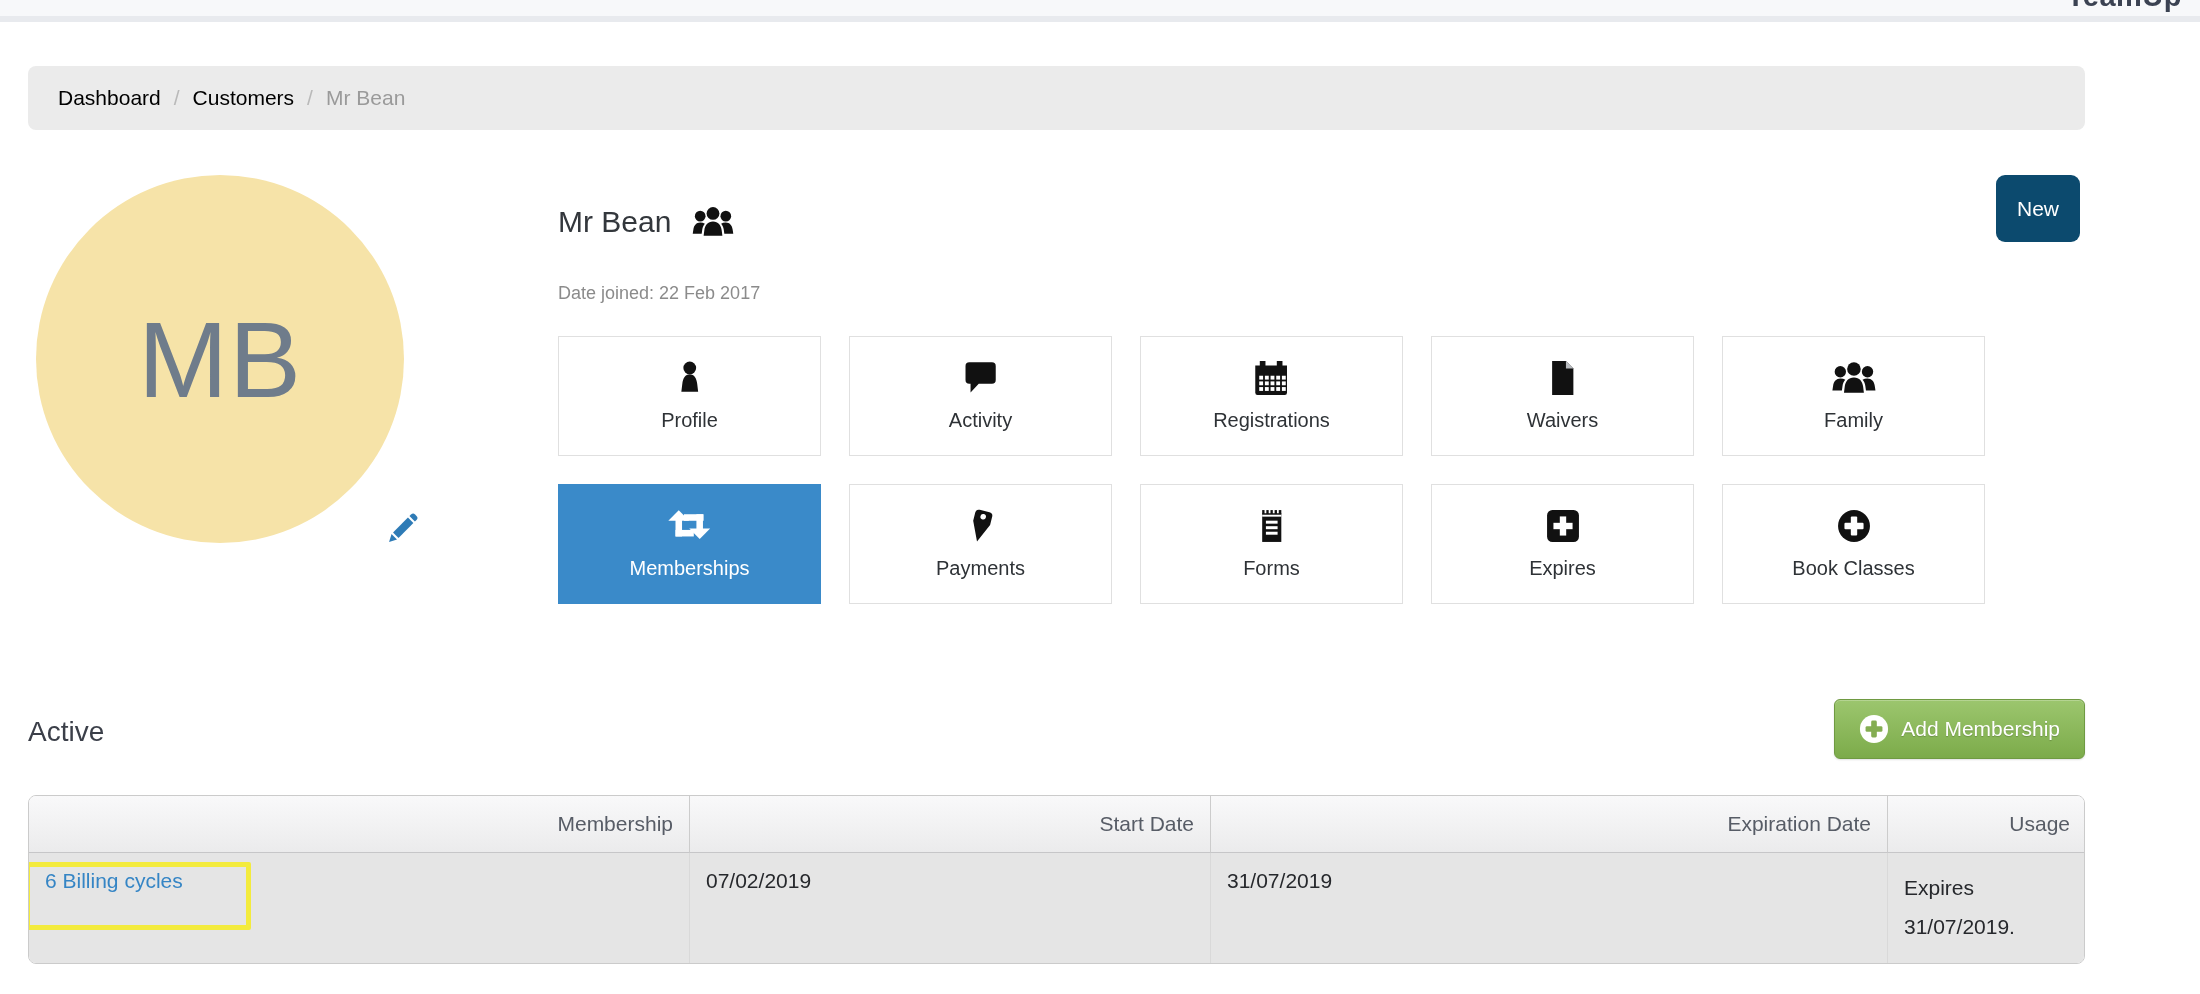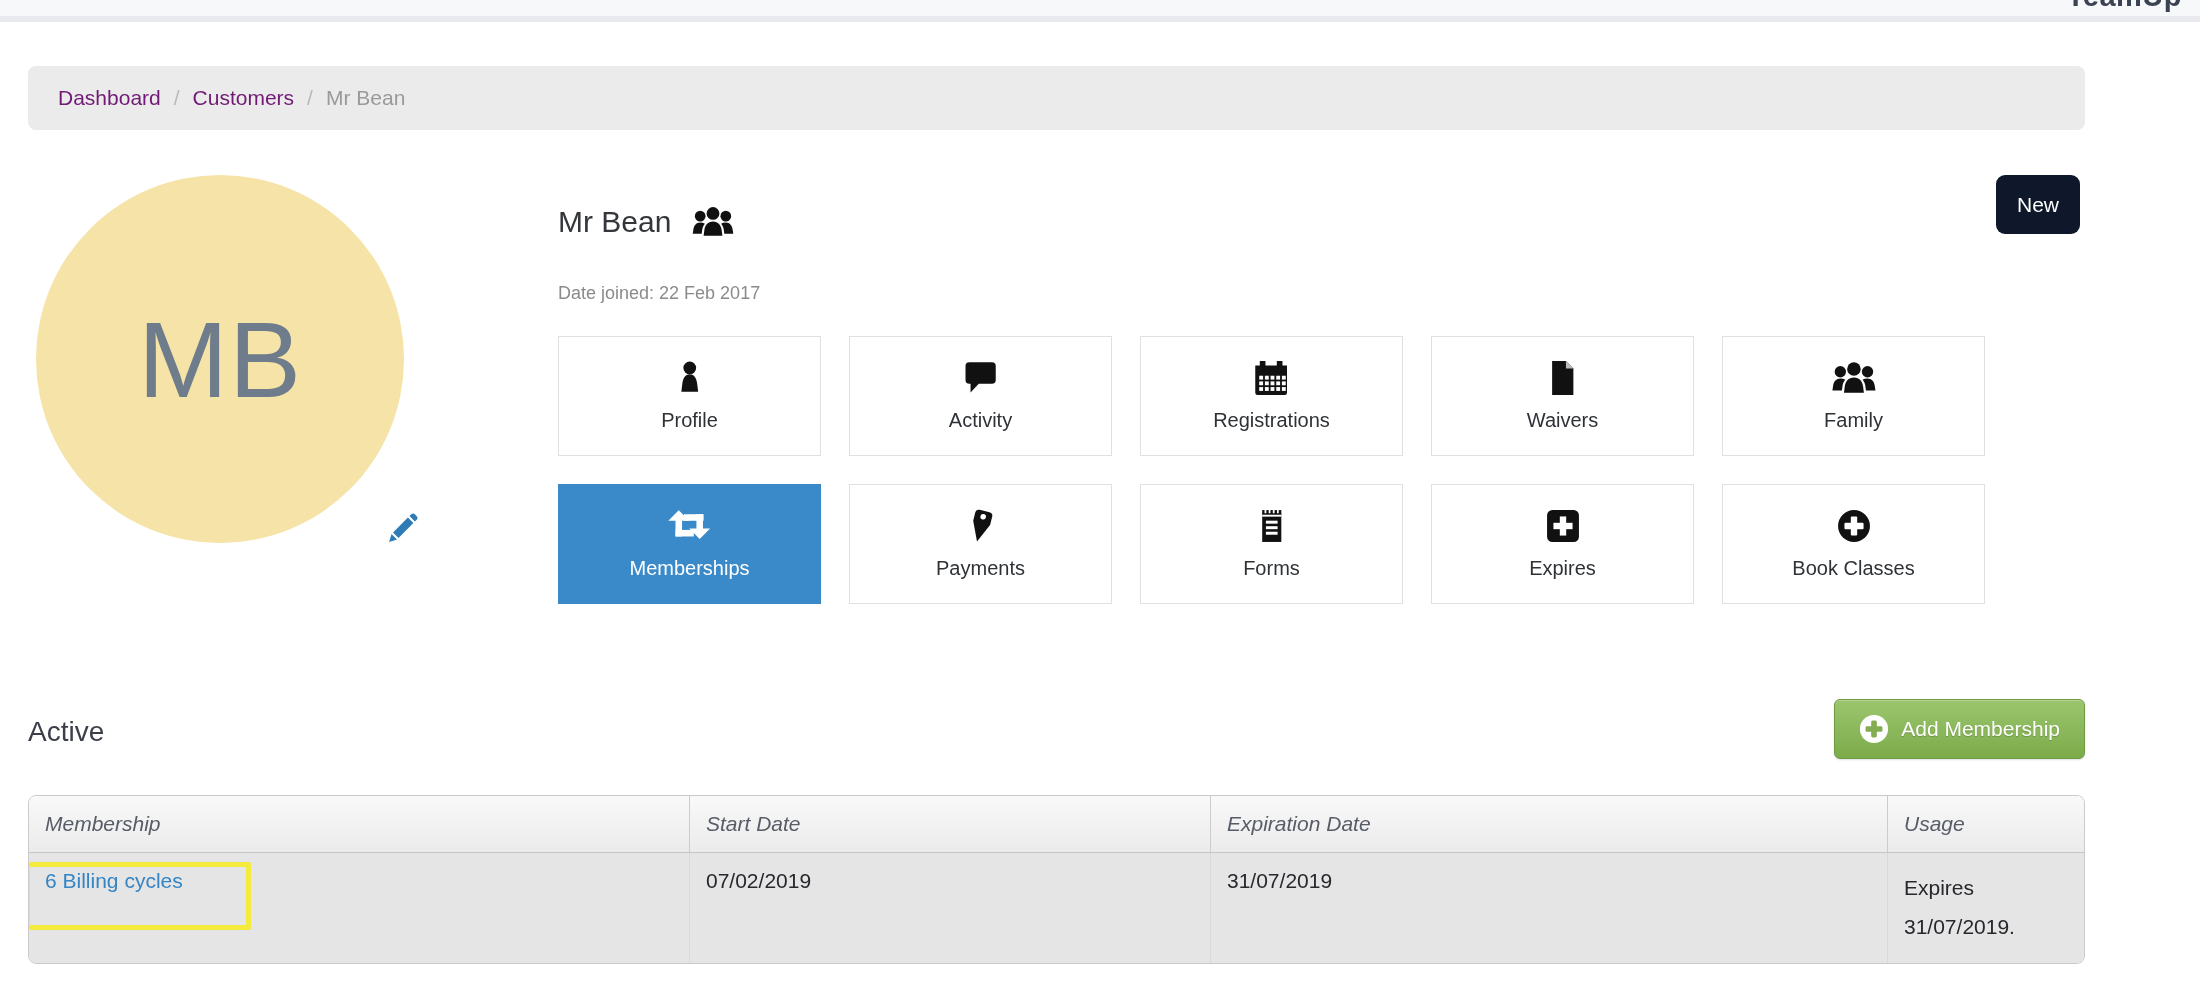--- a/index.html
+++ b/index.html
@@ -9,21 +9,21 @@
   
   .topbar { position:relative; height:22px; background:#f7f8fa; border-bottom:6px solid #e8eaee; }
   .brand-clip { position:absolute; right:18px; top:0; height:22px; overflow:hidden; }
   .brand-clip span { display:block; margin-top:-20px; font-size:29px; font-weight:700; color:#3b4252; letter-spacing:.5px; }
 
   .container { width:2057px; margin-left:28px; position:relative; }
 
   
   .breadcrumb { margin-top:44px; height:64px; background:#ebebeb; border-radius:8px;
                 display:flex; align-items:center; padding:0 30px; font-size:21px; gap:13px; }
-  .breadcrumb a { color:#701a75; text-decoration:none; cursor:pointer; }
+  .breadcrumb a { color:#000000; text-decoration:none; cursor:pointer; }
   .breadcrumb .sep { color:#b9b9b9; }
   .breadcrumb .current { color:#9a9a9a; }
 
   
   .profile { position:relative; margin-top:45px; height:438px; }
   .avatar-wrap { position:absolute; left:8px; top:0; width:400px; height:380px; }
   .avatar { width:368px; height:368px; border-radius:50%; background:#f6e3a8;
             display:flex; align-items:center; justify-content:center;
             font-size:108px; font-weight:100; color:#6f7c8b; letter-spacing:1px; }
   .edit-pencil { position:absolute; left:352px; top:338px; width:30px; height:30px; cursor:pointer; }
@@ -37,38 +37,38 @@
   .tab-grid { margin-top:32px; display:grid; grid-template-columns:repeat(5,263px);
               column-gap:38px; row-gap:20px;gap:28px; }
   .tile { height:120px; background:#fff; border:1px solid #e0e0e0; cursor:pointer;
           display:flex; flex-direction:column; align-items:center; justify-content:center;
           gap:13px; font-size:20px; color:#2e3236; }
   .tile .ticon { height:36px; display:flex; align-items:center; color:#111; }
   .tile .ticon svg { height:34px; }
   .tile.active { background:#3a8ac9; border-color:#3a8ac9; color:#fff; }
   .tile.active .ticon { color:#fff; }
 
-  .new-badge { position:absolute; top:0; right:5px; width:84px; height:59px; background:#0f172a;
+  .new-badge { position:absolute; top:0; right:5px; width:84px; height:67px; background:#0c4a6e;
                border-radius:9px; color:#fff; font-size:21px; display:flex; align-items:center; justify-content:center; }
 
   
   .section-head { position:relative; margin-top:88px; height:62px; }
   .section-head h2 { font-size:28px; font-weight:500; color:#3b3f49; line-height:62px; }
   .add-btn { position:absolute; right:0; top:-2px; height:60px; padding:12px 24px;
              display:flex; align-items:center; gap:12px; cursor:pointer;
              font-size:21px; color:#fff; text-shadow:0 1px 1px rgba(0,0,0,.2);
              background:linear-gradient(180deg,#9cc66e,#7cab4a); border:1px solid #6f9a42;
              border-radius:6px; box-shadow:inset 0 1px 0 rgba(255,255,255,.25), 0 1px 2px rgba(0,0,0,.12); }
   .add-btn svg { width:30px; height:30px; }
 
   .table-wrap { margin-top:32px; border:1px solid #cbcbcb; border-radius:8px; overflow:hidden; }
   table { width:100%; border-collapse:separate; border-spacing:0; table-layout:fixed; }
   th { background:linear-gradient(180deg,#f9f9fa,#ebebec); color:#575c66; font-weight:400;
-       text-align:left; padding:16px; font-size:21px; border-left:1px solid #ccc;
-       border-bottom:1px solid #c6c6c8;font-style:italic; }
+       text-align:right; padding:16px; font-size:21px; border-left:1px solid #ccc;
+       border-bottom:1px solid #c6c6c8; }
   th:first-child { border-left:none; }
   td { padding:16px; height:98px; vertical-align:top; font-size:21px; color:#26282c;
        border-left:1px solid #d9d9d9; background:#e5e5e5; }
   td:first-child { border-left:none; position:relative; }
   td a { color:#3585c5; text-decoration:none; cursor:pointer; }
   .hl-box { position:absolute; left:-4px; top:9px; width:226px; height:68px;
             border:5px solid #f3eb3d; border-radius:2px; pointer-events:none; }
   .usage-cell { line-height:1.85; }
 </style>
 </head>

